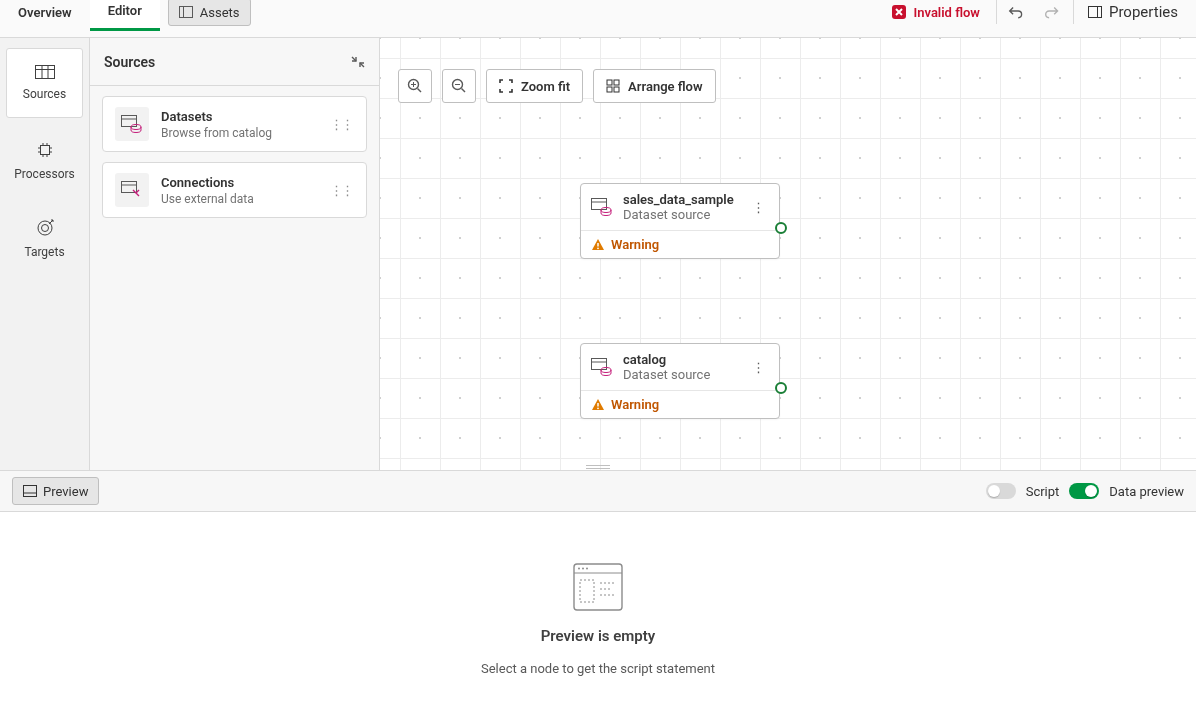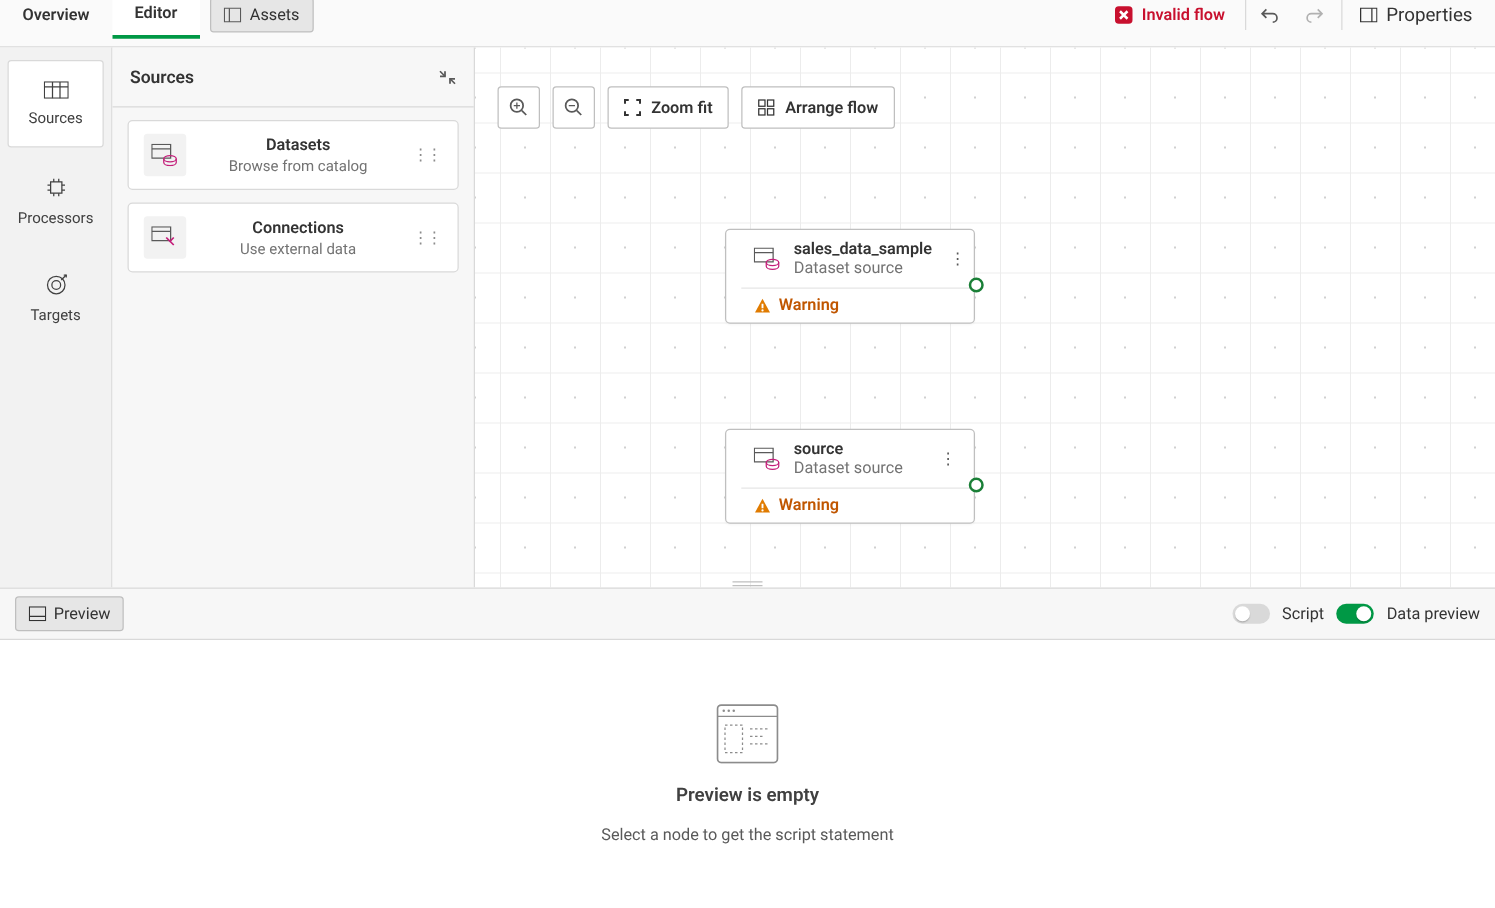--- a/index.html
+++ b/index.html
@@ -145,21 +145,20 @@
   .src-card {
     margin: 10px 12px 0 12px;
     background: #fff;
     border: 1px solid #d9d9d9;
     border-radius: 4px;
     padding: 10px 12px;
     display: flex;
     align-items: center;
     gap: 12px;
     cursor: grab;
-    text-align: center;
   }
   .src-card-icon {
     width: 34px; height: 34px;
     background: #f2f2f2;
     border-radius: 3px;
     display: flex; align-items: center; justify-content: center;
   }
   .src-card-text { flex: 1; }
   .src-card-title { font-weight: 600; font-size: 13px; color: #333; }
   .src-card-sub { font-size: 12px; color: #737373; margin-top: 2px; }
@@ -208,21 +207,20 @@
   }
 
   
   .node {
     position: absolute;
     width: 200px;
     background: #fff;
     border: 1px solid #bfbfbf;
     border-radius: 4px;
     box-shadow: 0 1px 2px rgba(0,0,0,0.04);
-    padding-left: 12px;
   }
   .node-body {
     display: flex;
     align-items: center;
     gap: 10px;
     padding: 8px 10px;
   }
   .node-title { font-size: 13px; font-weight: 600; }
   .node-sub { font-size: 13px; color: #737373; }
   .node-menu { margin-left: auto; padding: 2px 4px; cursor: pointer; color: #595959; }
@@ -521,21 +519,21 @@
       <div class="node-body">
         <span>
           <svg width="22" height="18" viewBox="0 0 22 18">
               <rect x="0.5" y="0.5" width="15" height="11" fill="none" stroke="#595959"></rect>
               <line x1="0.5" y1="4" x2="15.5" y2="4" stroke="#595959"></line>
               <ellipse cx="15" cy="12" rx="5" ry="2.5" fill="none" stroke="#c41e7a"></ellipse>
               <path d="M10 12 v3 a5 2.5 0 0 0 10 0 v-3" fill="none" stroke="#c41e7a"></path>
             </svg>
         </span>
         <div>
-          <div class="node-title">source</div>
+          <div class="node-title">catalog</div>
           <div class="node-sub">Dataset source</div>
         </div>
         <div class="node-menu">⋮</div>
       </div>
       <div class="node-warn">
         <span>
           <svg width="14" height="14" viewBox="0 0 14 14">
               <path d="M7 1 L13 12 H1 Z" fill="#e07b00"></path>
               <line x1="7" y1="5" x2="7" y2="8.5" stroke="#fff" stroke-width="1.5"></line>
               <circle cx="7" cy="10.3" r="0.9" fill="#fff"></circle>

